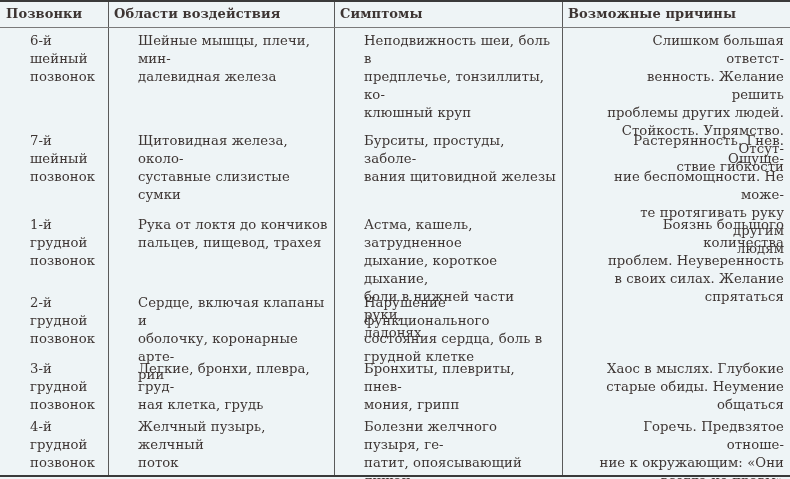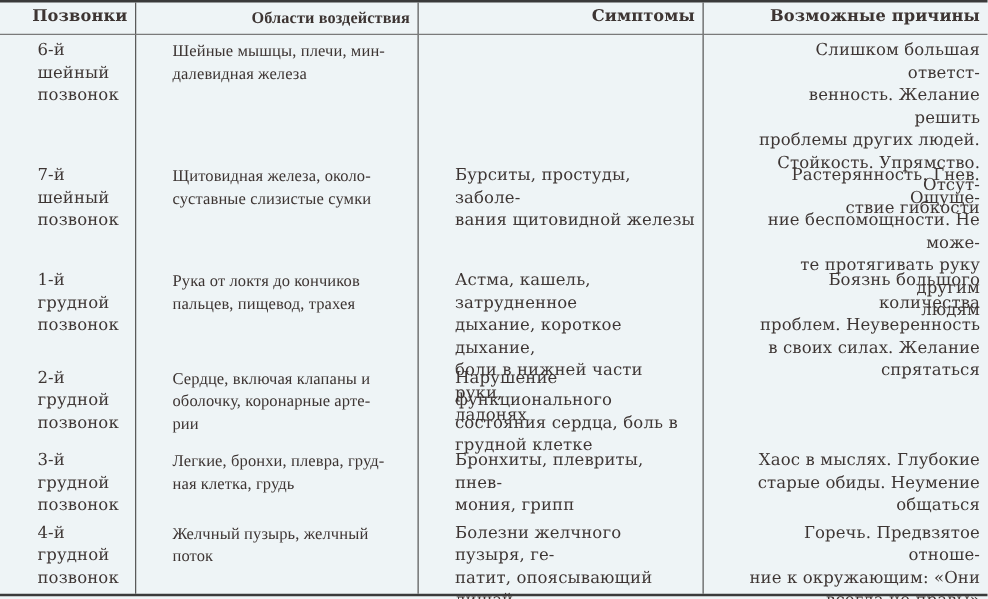--- a/index.html
+++ b/index.html
@@ -19,26 +19,26 @@
   .row { position: absolute; left: 0; width: 790px; }
   .cell {
     position: absolute; top: 0; bottom: 0;
     box-sizing: border-box;
     padding: 0 6px;
     font-size: 13.2px;
     line-height: 18px;
     letter-spacing: 0.1px;
   }
   .c0 { left: 0; width: 108px; }
-  .c1 { left: 108px; width: 226px; font-family: Liberation Serif, serif; }
+  .c1 { left: 108px; width: 226px; }
   .c2 { left: 334px; width: 228px; }
   .c3 { left: 562px; width: 228px; text-align: right; }
   .header { top: 0; height: 25px; border-bottom: 1px solid #7a7a7a; }
   .header .cell {
-    text-align: right; font-weight: bold;
+    text-align: left; font-weight: bold;
     line-height: 24px; font-size: 13px; color: #3d3533;
   }
   .vline {
     position: absolute; top: 0; bottom: 0; width: 1px; background: #5a5a5a;
   }
   .cell-text { display: block; white-space: pre-line; margin-left: 24px; }
 </style>
 </head>
 <body>
 
@@ -55,20 +55,25 @@
   </div>
 
   <div class="row" style="top:26px;height:100px">
     <div class="cell c0" style="padding-top:4px">
         <span class="cell-text">6-й шейный
 позвонок</span>
       </div>
     <div class="cell c1" style="padding-top:4px">
         <span class="cell-text">Шейные мышцы, плечи, мин-
 далевидная железа</span>
+      </div>
+    <div class="cell c2" style="padding-top:4px">
+        <span class="cell-text">Неподвижность шеи, боль в
+предплечье, тонзиллиты, ко-
+клюшный круп</span>
       </div>
     <div class="cell c3" style="padding-top:4px">
         <span class="cell-text">Слишком большая ответст-
 венность. Желание решить
 проблемы других людей.
 Стойкость. Упрямство. Отсут-
 ствие гибкости</span>
       </div>
   </div>
 

